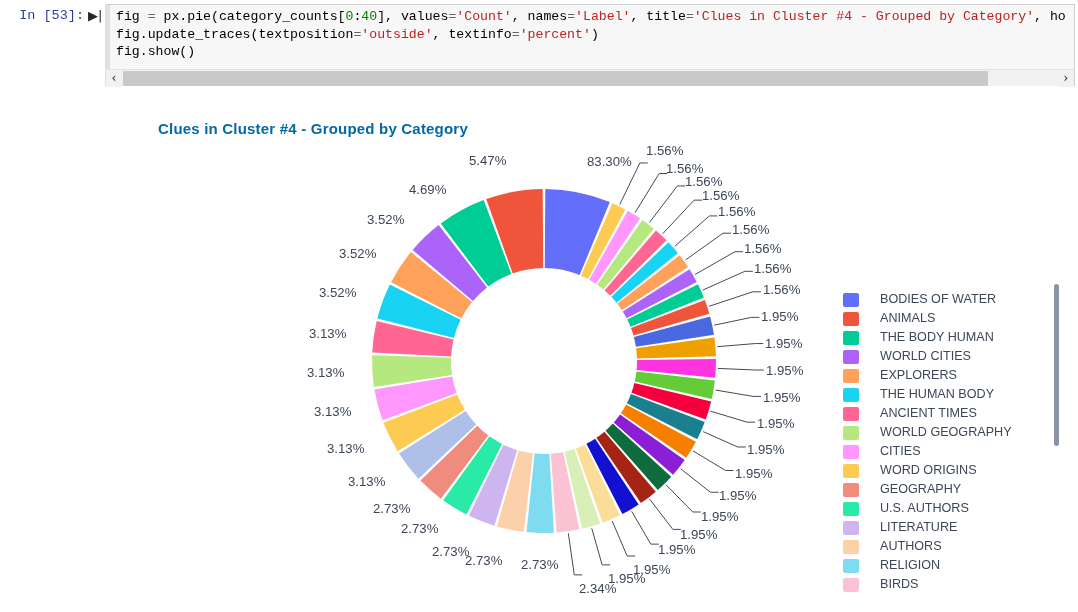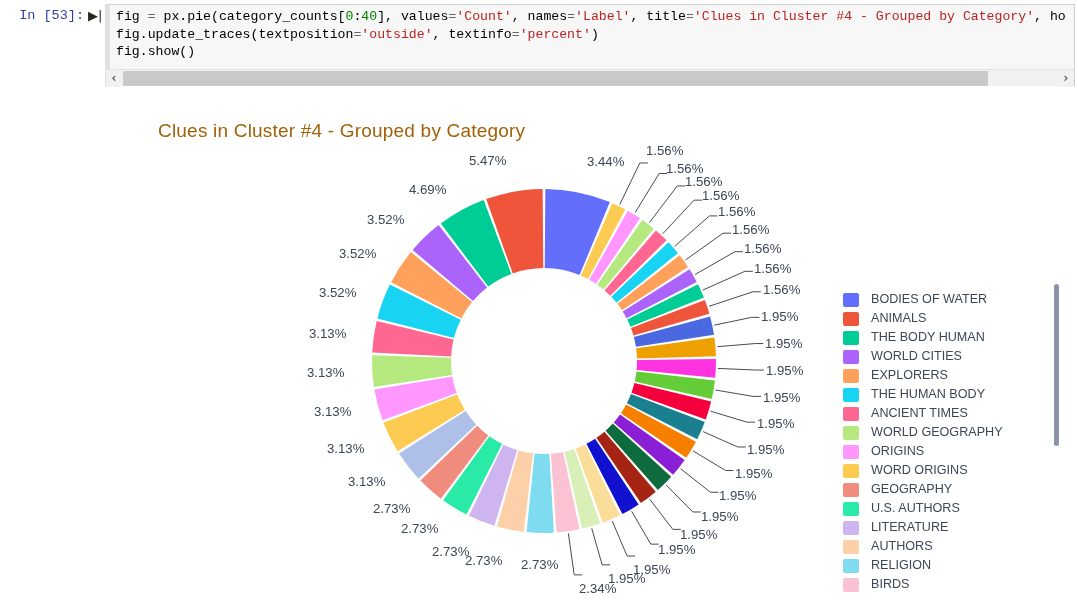--- a/index.html
+++ b/index.html
@@ -55,40 +55,41 @@
   .hscroll .arr.right { right:0; }
   .hscroll .thumb {
     position:absolute; left:17px; top:1px; width:865px; height:15px;
     background:#c9c9c9; border-radius:1px;
   }
 
   
   .figure { position:absolute; left:0; top:96px; width:1078px; height:516px; background:#fff; }
   .fig-title {
     position:absolute; left:158px; top:24px;
-    font-size:19px; color:#a16207; letter-spacing:0.2px;
+    font-size:15px; color:#0369a1; letter-spacing:0.2px;
     font-family:"Liberation Sans", sans-serif;
+    font-weight:bold;
   }
   .pie-wrap { position:absolute; left:0; top:0; width:840px; height:516px; }
   .pie-svg { position:absolute; left:0; top:0; }
 
   .pct {
     position:absolute;
     font-size:13.2px; color:#3c4757;
     font-family:"Liberation Sans", sans-serif;
     white-space:nowrap;
   }
 
   
   .legend { position:absolute; left:838px; top:96px; width:240px; height:360px; }
   .legend-list { position:absolute; left:5px; top:98px; }
   .leg-row { display:flex; align-items:center; height:19px; }
   .leg-sw { width:16px; height:14px; border-radius:2px; flex:0 0 auto; }
   .leg-lbl {
-    margin-left:12px; font-size:12.6px; color:#3c4757;
+    margin-left:21px; font-size:12.6px; color:#3c4757;
     font-family:"Liberation Sans", sans-serif; white-space:nowrap;
     line-height:19px;
   }
   .leg-scroll {
     position:absolute; left:216px; top:92px; width:5px; height:162px;
     background:#8a93a8; border-radius:3px;
   }
 </style>
 </head>
 <body>
@@ -172,21 +173,21 @@
           <path d="M692.9968749794107 354.86618522208386 L725.5364223887073 374.49213371886077 L733.5364223887073 374.49213371886077" stroke="#444b59" stroke-width="1" fill="none"></path>
           <path d="M680.6278779050355 372.7442480096581 L710.4661500911927 396.27460102326165 L718.4661500911927 396.27460102326165" stroke="#444b59" stroke-width="1" fill="none"></path>
           <path d="M666.1260796841883 388.94039156373236 L692.7972924887811 416.00783339949 L700.7972924887811 416.00783339949" stroke="#444b59" stroke-width="1" fill="none"></path>
           <path d="M649.7178576297979 403.2017893450218 L672.8056656179148 433.38378931692307 L680.8056656179148 433.38378931692307" stroke="#444b59" stroke-width="1" fill="none"></path>
           <path d="M631.6593488885857 415.3058167617914 L650.8033446228745 448.1312250201137 L658.8033446228745 448.1312250201137" stroke="#444b59" stroke-width="1" fill="none"></path>
           <path d="M612.2324520652684 425.06352640486483 L627.1337921714764 460.0199287231686 L635.1337921714764 460.0199287231686" stroke="#444b59" stroke-width="1" fill="none"></path>
           <path d="M591.740426702865 432.3225975719609 L602.1664969023412 468.8643142830788 L610.1664969023412 468.8643142830788" stroke="#444b59" stroke-width="1" fill="none"></path>
           <path d="M568.3511345707049 437.2876148918413 L574.2289946394958 478.8742805553892 L582.2289946394958 478.8742805553892" stroke="#444b59" stroke-width="1" fill="none"></path>
         </svg>
       <div id="pct-layer">
-          <div class="pct" style="left: 587px; top: 58px;">3.44%</div>
+          <div class="pct" style="left: 587px; top: 58px;">83.30%</div>
           <div class="pct" style="left: 646px; top: 47px;">1.56%</div>
           <div class="pct" style="left: 666px; top: 65px;">1.56%</div>
           <div class="pct" style="left: 685px; top: 78px;">1.56%</div>
           <div class="pct" style="left: 702px; top: 92px;">1.56%</div>
           <div class="pct" style="left: 718px; top: 108px;">1.56%</div>
           <div class="pct" style="left: 732px; top: 126px;">1.56%</div>
           <div class="pct" style="left: 744px; top: 145px;">1.56%</div>
           <div class="pct" style="left: 754px; top: 165px;">1.56%</div>
           <div class="pct" style="left: 763px; top: 186px;">1.56%</div>
           <div class="pct" style="left: 761px; top: 213px;">1.95%</div>
@@ -250,21 +251,21 @@
           <div class="leg-row">
             <div class="leg-sw" style="background: rgb(255, 102, 146);"></div>
             <div class="leg-lbl">ANCIENT TIMES</div>
           </div>
           <div class="leg-row">
             <div class="leg-sw" style="background: rgb(182, 232, 128);"></div>
             <div class="leg-lbl">WORLD GEOGRAPHY</div>
           </div>
           <div class="leg-row">
             <div class="leg-sw" style="background: rgb(255, 151, 255);"></div>
-            <div class="leg-lbl">ORIGINS</div>
+            <div class="leg-lbl">CITIES</div>
           </div>
           <div class="leg-row">
             <div class="leg-sw" style="background: rgb(254, 203, 82);"></div>
             <div class="leg-lbl">WORD ORIGINS</div>
           </div>
           <div class="leg-row">
             <div class="leg-sw" style="background: rgb(240, 140, 125);"></div>
             <div class="leg-lbl">GEOGRAPHY</div>
           </div>
           <div class="leg-row">

